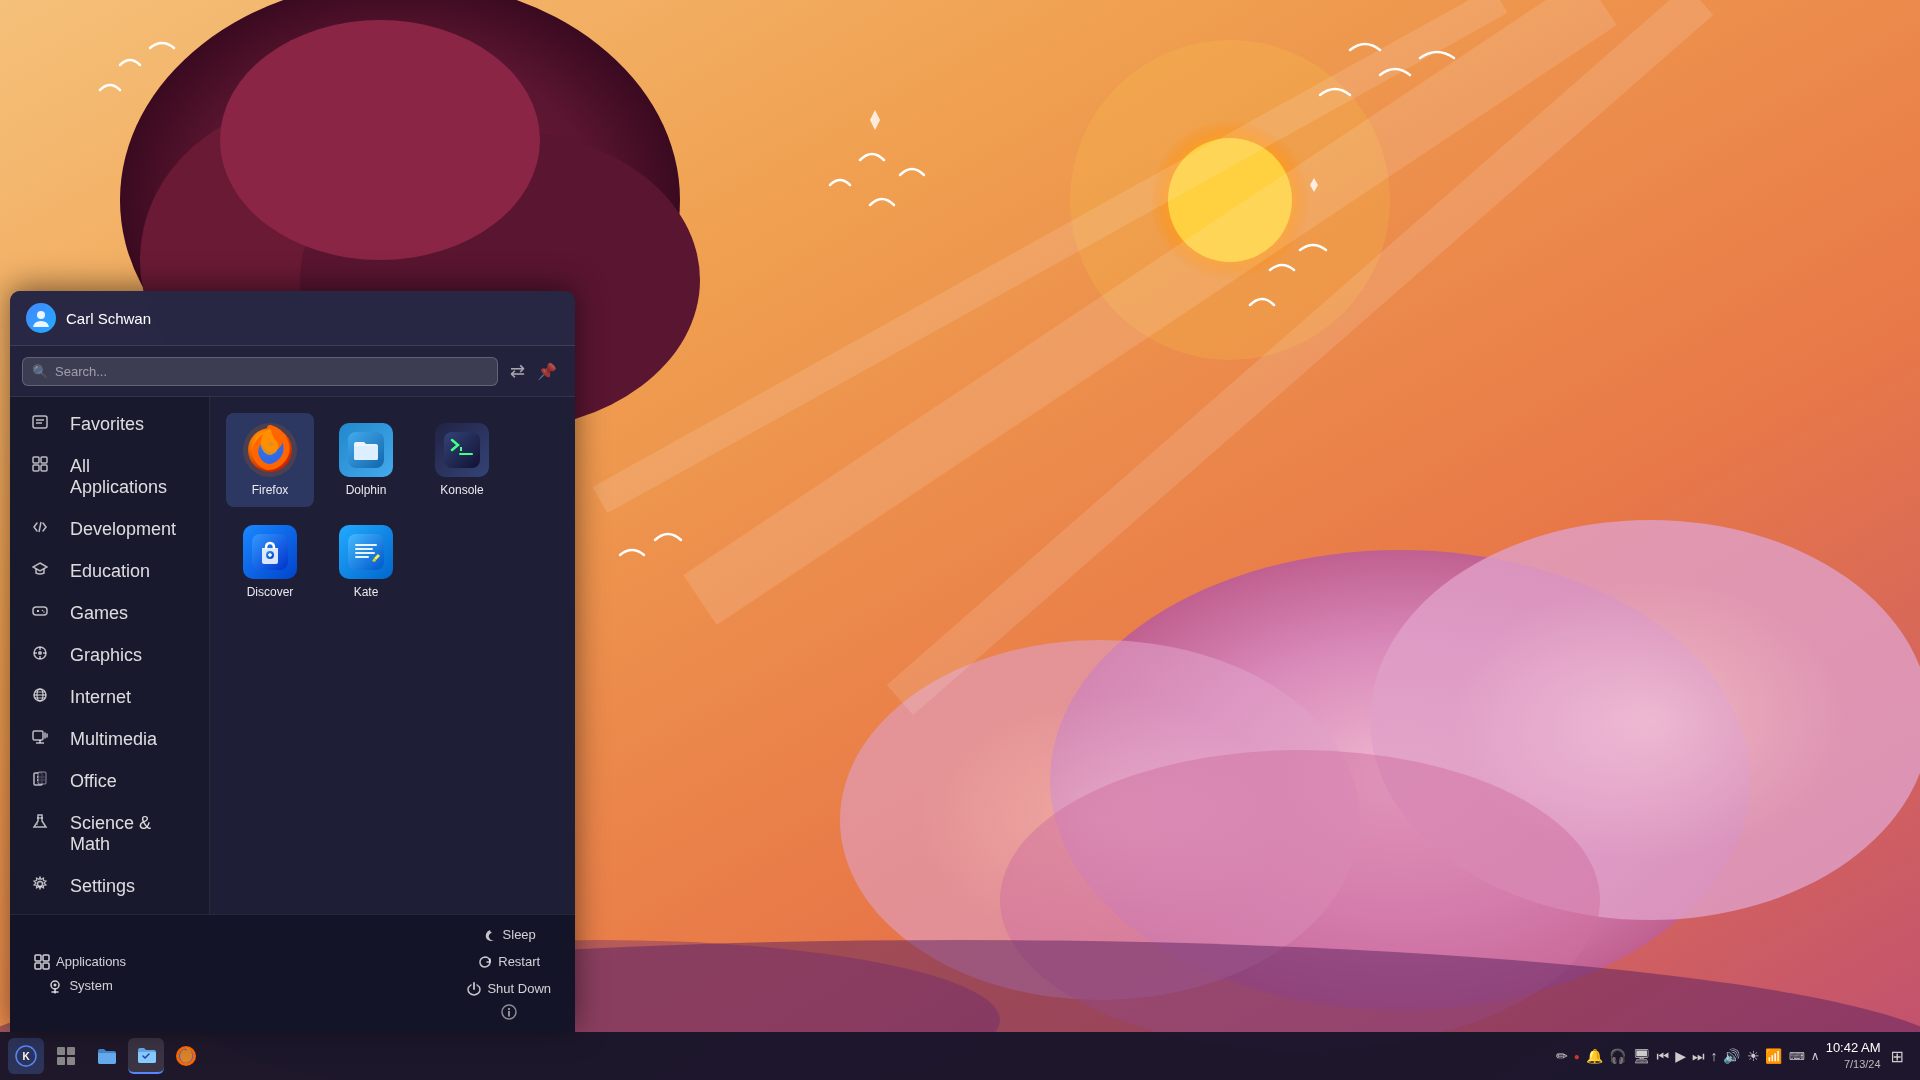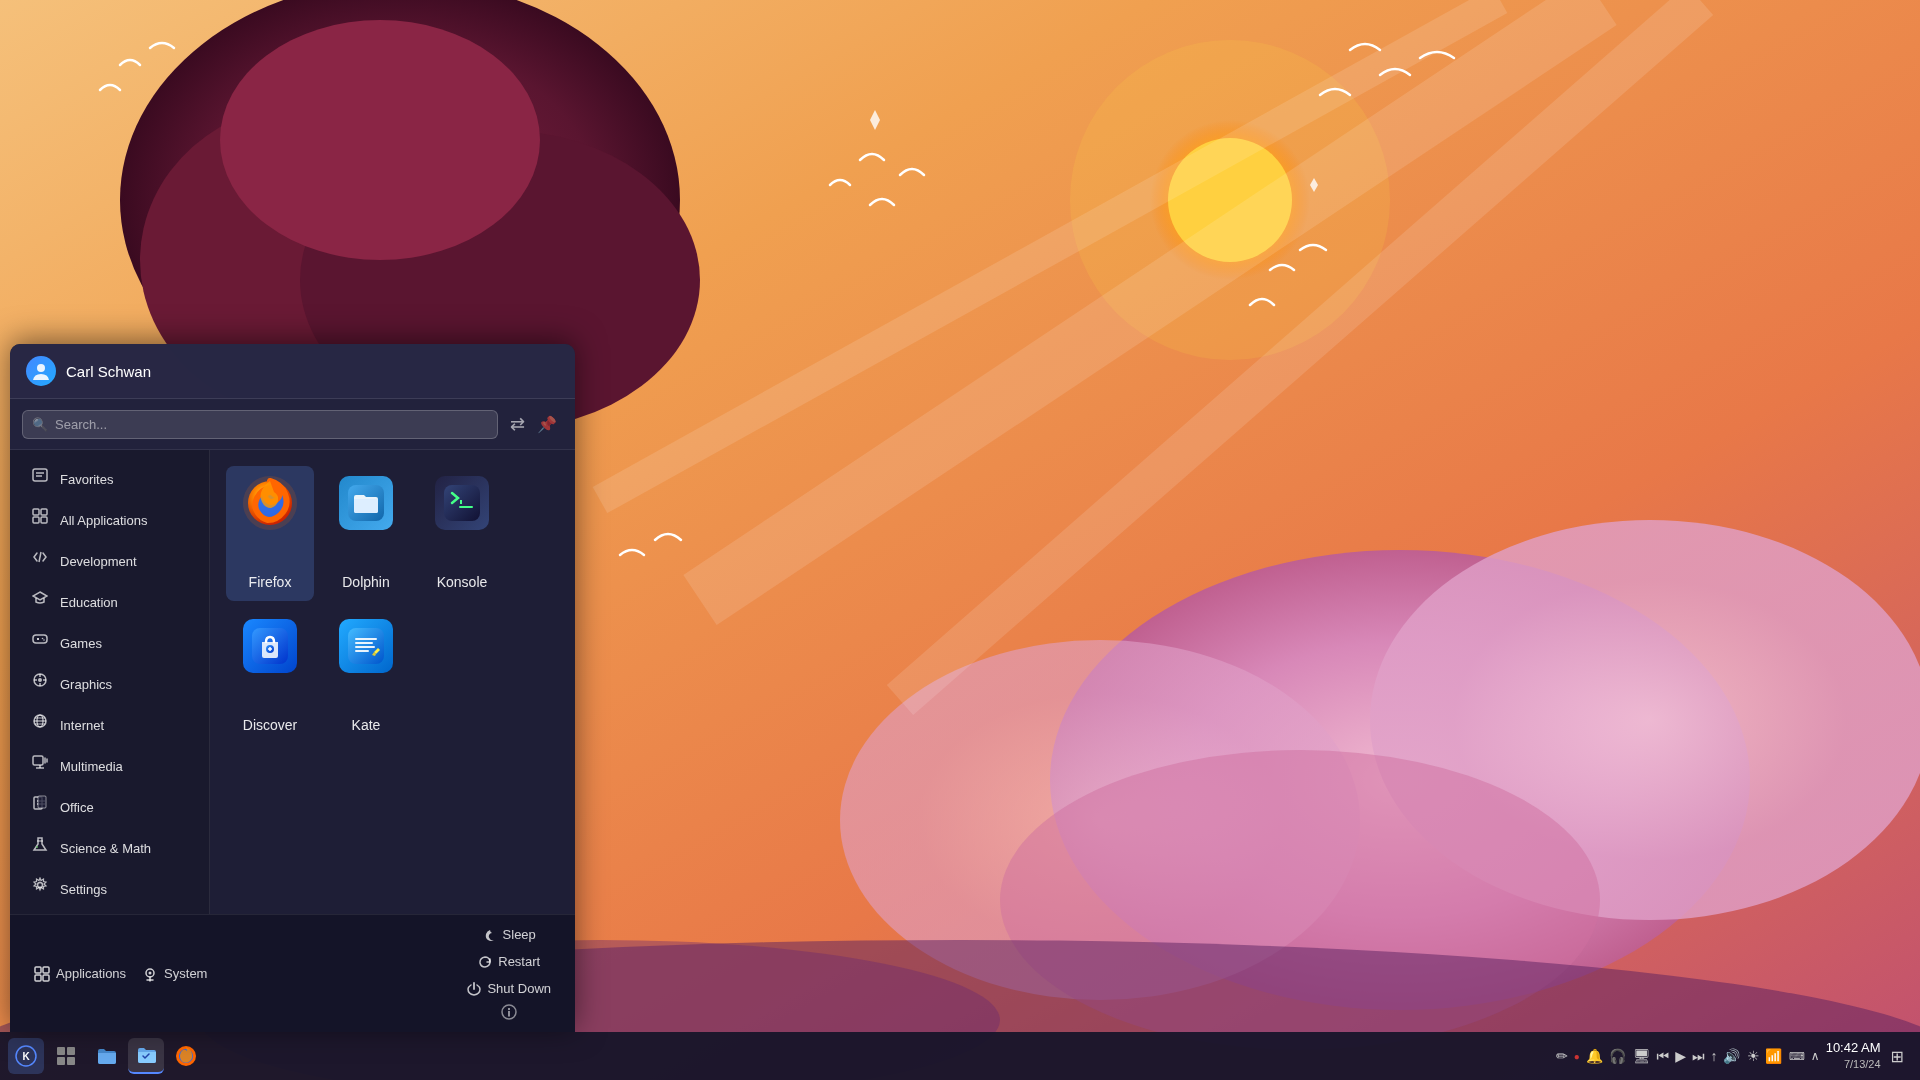--- a/index.html
+++ b/index.html
@@ -184,26 +184,26 @@
       width: 200px;
       background: rgba(25,25,45,0.98);
       border-right: 1px solid rgba(255,255,255,0.08);
       padding: 6px 0;
       overflow-y: auto;
       flex-shrink: 0;
     }
 
     .sidebar-item {
       display: flex;
-      align-items: flex-end;
+      align-items: flex-start;
       padding: 10px 16px;
       cursor: pointer;
-      font-size: 13px;
+      font-size: 18px;
       color: rgba(255,255,255,0.85);
-      gap: 10px;
+      gap: 20px;
       border-radius: 4px;
       margin: 1px 4px;
     }
 
     .sidebar-item-icon {
       font-size: 16px;
       width: 20px;
       text-align: center;
       flex-shrink: 0;
     }
@@ -241,26 +241,25 @@
       border-radius: 10px;
       display: flex;
       align-items: center;
       justify-content: center;
       font-size: 32px;
       position: relative;
       overflow: hidden;
     }
 
     .app-label {
-      font-size: 14px;
+      font-size: 12px;
       color: rgba(255,255,255,0.9);
       text-align: right;
       line-height: 1.2;
       word-break: break-word;
-      margin-top: 38px;
     }
 
     .icon-system-settings {
       background: linear-gradient(135deg, #4a9eff, #2255cc);
       border-radius: 10px;
     }
 
     .icon-dolphin {
       background: linear-gradient(135deg, #2288cc, #44aaee);
       border-radius: 10px;
@@ -291,21 +290,22 @@
       display: flex;
       align-items: center;
       justify-content: space-between;
       padding: 8px 16px;
       background: rgba(20,20,40,0.99);
       border-top: 1px solid rgba(255,255,255,0.08);
     }
 
     .footer-left {
       display: flex;
-      align-items: flex-start;
+      align-items: center;
+      flex-direction: column;
     }
 
     .footer-btn {
       display: flex;
       align-items: center;
       gap: 6px;
       color: rgba(255,255,255,0.8);
       font-size: 13px;
       cursor: pointer;
       padding: 4px 8px;

